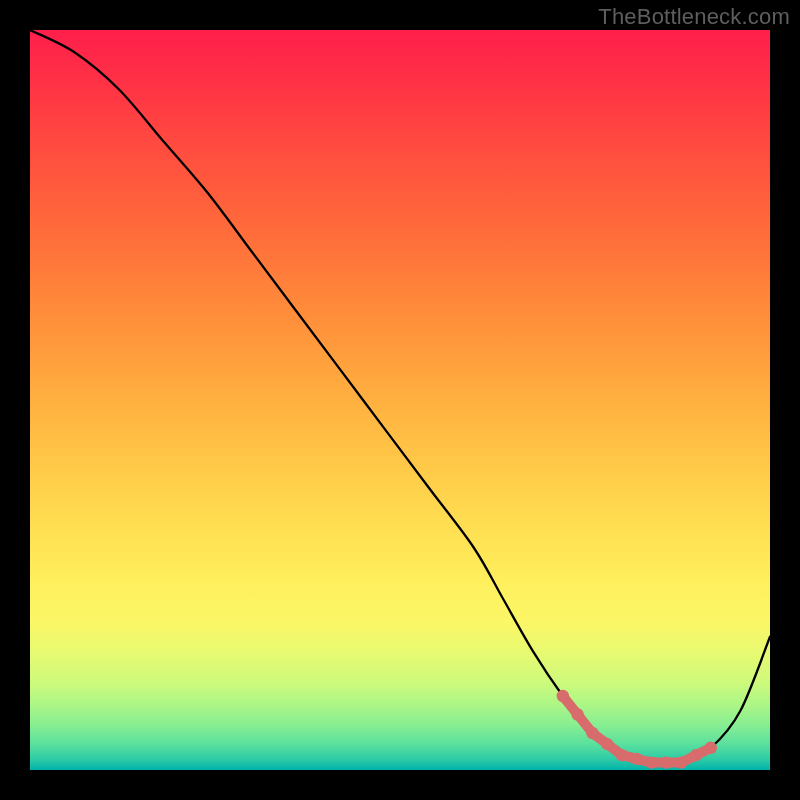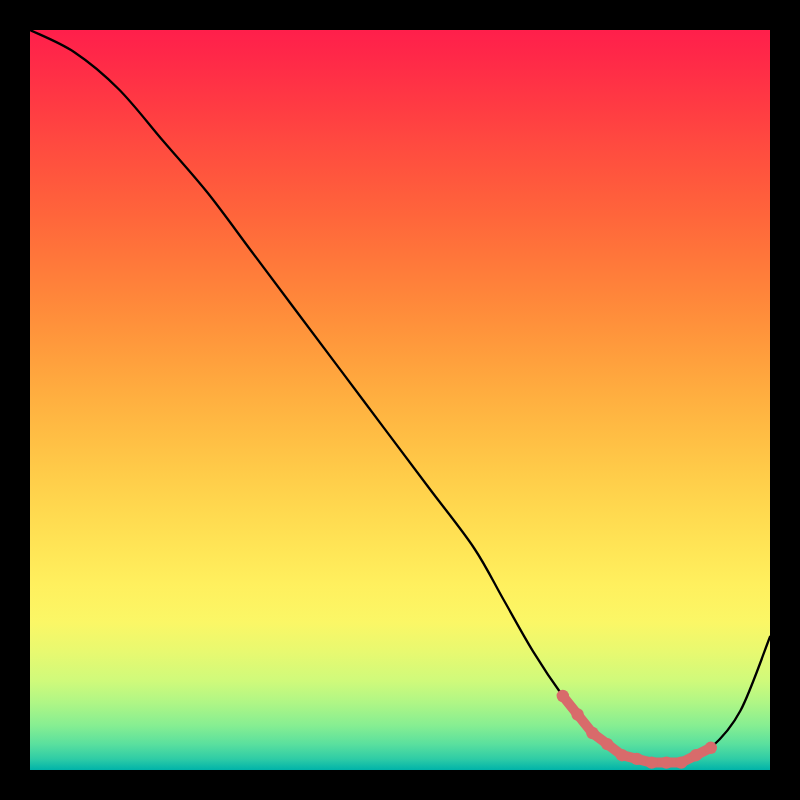--- a/index.html
+++ b/index.html
@@ -87,20 +87,21 @@
     stroke-linecap: round;
   }
   .highlight-dot {
     fill: #d86b6b;
   }
 </style>
 </head>
 <body>
 
 <div class="chart-container">
+  <div class="watermark">TheBottleneck.com</div>
 
   <div class="plot-area">
     <div class="bg-gradient"></div>
     <svg class="curve" viewBox="0 0 740 740" preserveAspectRatio="none">
       <path id="main-curve" class="curve-main" d="M 0 0 C 7.3999999999999995 3.7000000000000077, 29.6 12.33333333333339, 44.4 22.200000000000045 C 59.199999999999996 32.0666666666667, 74 44.39999999999994, 88.8 59.19999999999993 C 103.6 73.99999999999993, 118.39999999999999 93.73333333333333, 133.2 111 C 148 128.26666666666668, 162.79999999999998 144.29999999999995, 177.6 162.79999999999995 C 192.4 181.29999999999995, 207.2 202.26666666666665, 222 222 C 236.8 241.73333333333335, 251.59999999999997 261.46666666666664, 266.4 281.2 C 281.2 300.93333333333334, 296 320.66666666666663, 310.8 340.4 C 325.6 360.1333333333333, 340.4 379.8666666666666, 355.2 399.59999999999997 C 370 419.3333333333333, 384.8 439.06666666666666, 399.6 458.8 C 414.40000000000003 478.53333333333336, 431.6666666666667 499.5, 444 518 C 456.3333333333333 536.5, 463.73333333333335 552.5333333333333, 473.6 569.8 C 483.4666666666667 587.0666666666666, 493.33333333333337 605.5666666666667, 503.20000000000005 621.6 C 513.0666666666667 637.6333333333333, 522.9333333333333 652.4333333333334, 532.8 666 C 542.6666666666666 679.5666666666666, 552.5333333333333 693.1333333333333, 562.4 703 C 572.2666666666667 712.8666666666667, 582.1333333333333 720.2666666666667, 592 725.2 C 601.8666666666667 730.1333333333334, 611.7333333333333 731.3666666666667, 621.6 732.6 C 631.4666666666667 733.8333333333334, 641.3333333333334 735.0666666666667, 651.2 732.6 C 661.0666666666667 730.1333333333333, 670.9333333333334 726.4333333333333, 680.8000000000001 717.8 C 690.6666666666667 709.1666666666666, 700.5333333333333 699.3, 710.4 680.8 C 720.2666666666667 662.3, 735.0666666666666 619.1333333333333, 740 606.8"></path>
       <g id="highlight-group">
           <line x1="532.8" y1="666" x2="547.6" y2="684.5" class="highlight-seg"></line>
           <circle cx="532.8" cy="666" r="6.2" class="highlight-dot"></circle>
           <line x1="547.6" y1="684.5" x2="562.4" y2="703" class="highlight-seg"></line>
           <circle cx="547.6" cy="684.5" r="6.2" class="highlight-dot"></circle>

